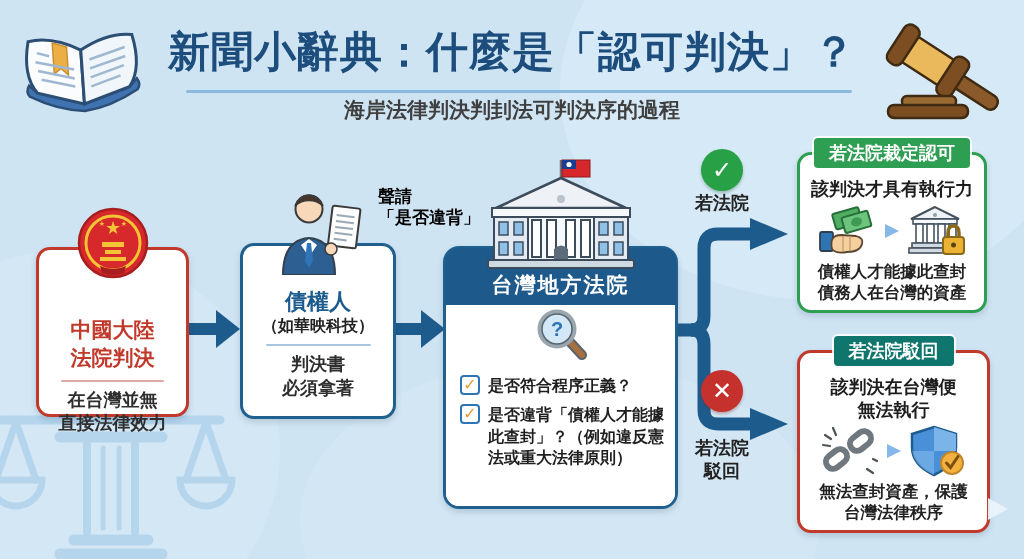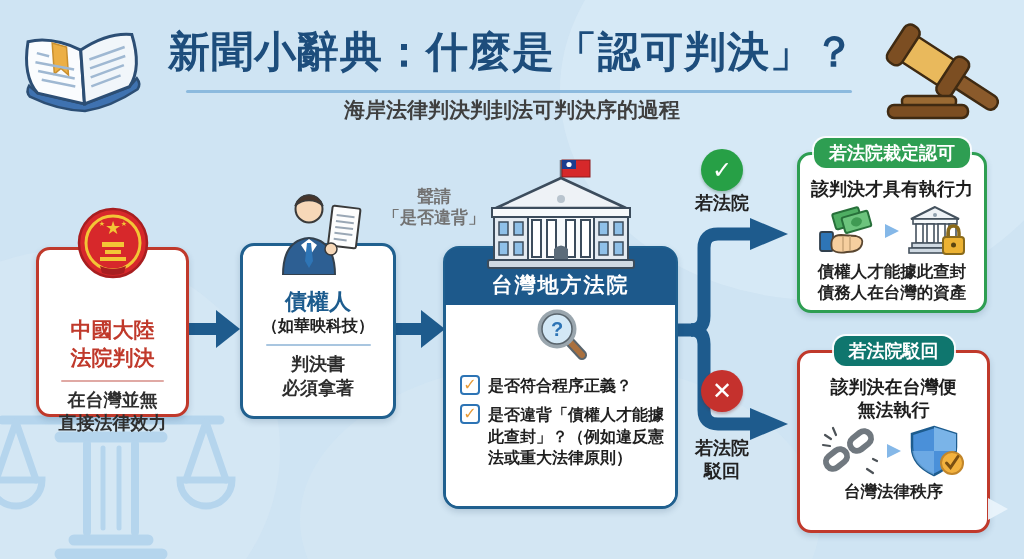--- a/index.html
+++ b/index.html
@@ -31,22 +31,22 @@
   .box-title-red { margin-top:66px; font-size:21px; font-weight:900; color:#c0392b; line-height:1.35; }
   .mini-divider-red { width:70%; height:2px; background:#e0a9a4; margin:7px auto; border-radius:1px; }
   .box-body { font-size:18px; font-weight:700; color:#2e2e2e; line-height:1.3; }
 
   #box-creditor { left:240px; top:243px; width:156px; height:176px; text-align:center; }
   #box-creditor .icon-top { position:absolute; left:50%; top:-55px; transform:translateX(-50%); z-index:3; }
   .box-title-blue { margin-top:44px; font-size:22px; font-weight:900; color:#1d5c8e; line-height:1.1; }
   .box-sub { font-size:16px; font-weight:700; color:#222; margin-top:2px; }
   .mini-divider-blue { width:70%; height:2px; background:#a9c6e0; margin:7px auto; border-radius:1px; }
 
-  #petition-label { left:378px; top:186px; width:112px; text-align:center; font-size:17px; font-weight:800;
-                    color:#737373; line-height:1.25; z-index:3; }
+  #petition-label { left:378px; top:186px; width:112px; font-size:17px; font-weight:800;
+                    color:#000000; line-height:1.25; z-index:3; }
 
   #box-court { left:443px; top:246px; width:235px; height:263px; border-radius:16px; }
   #court-header { position:absolute; left:-1px; top:-1px; width:231px; height:57px; background:#1d598b;
                   border-radius:13px 13px 0 0; text-align:center; }
   #court-header .label { position:absolute; left:0; right:0; bottom:6px; color:#ffffff; font-size:21px;
                          font-weight:900; letter-spacing:2px; }
   #courthouse-wrap { position:absolute; left:50%; top:-95px; transform:translateX(-50%); z-index:4; }
   #court-body { position:absolute; left:0; top:56px; width:229px; bottom:0; background:#fff;
                 border-radius:0 0 13px 13px; text-align:center; padding-top:2px; }
   #magnifier-wrap { margin:0 auto; width:56px; }
@@ -62,21 +62,21 @@
   #approve-circle { left:701px; top:149px; background:#27a046; box-shadow:0 2px 3px rgba(20,80,40,.3); }
   #reject-circle  { left:701px; top:370px; background:#c5312d; box-shadow:0 2px 3px rgba(110,25,25,.3); }
   .branch-label { position:absolute; width:76px; text-align:center; font-size:18px; font-weight:800;
                   color:#222; line-height:1.25; z-index:3; }
   #approve-label { left:684px; top:192px; }
   #reject-label  { left:684px; top:437px; }
 
   #box-approved { left:797px; top:152px; width:190px; height:161px; text-align:center; }
   #box-rejected { left:797px; top:350px; width:193px; height:183px; text-align:center; }
   .pill { position:absolute; left:50%; transform:translateX(-50%); top:-17px; padding:3px 15px;
-          border-radius:12px; color:#fff; font-size:18px; font-weight:800; white-space:nowrap;
+          border-radius:4px; color:#fff; font-size:18px; font-weight:800; white-space:nowrap;
           box-shadow:0 0 0 2px rgba(255,255,255,.85); }
   .pill-green { background:#2e9e52; }
   .pill-red { background:#0f766e; }
   .result-line1 { margin-top:23px; font-size:18px; font-weight:800; color:#1d1d1d; line-height:1.25; }
   .icon-row { display:flex; align-items:center; justify-content:center; gap:6px; margin-top:3px; height:54px; }
   .result-line2 { font-size:16.5px; font-weight:700; color:#222; line-height:1.3; margin-top:3px; }
 
   #deco-arrow { left:988px; top:498px; width:0; height:0; border-top:11px solid transparent;
                 border-bottom:11px solid transparent; border-left:20px solid #e9f3fb; opacity:.95; z-index:3; }
 
@@ -356,19 +356,20 @@
       </svg>
       <svg width="58" height="52" viewBox="0 0 58 52">
         <path d="M25 2 L47 9 V22 Q47 40 25 50 Q3 40 3 22 V9 Z" fill="#4a90d9" stroke="#1d5c8e" stroke-width="2.5"></path>
         <path d="M25 2 V26 H47 V9 Z" fill="#7ab4e8"></path>
         <path d="M3 22 Q3 40 25 50 V26 H3 Z" fill="#7ab4e8" opacity="0.7"></path>
         <circle cx="43" cy="38" r="11" fill="#f3b23e" stroke="#c2862a" stroke-width="2"></circle>
         <path d="M37.5 38 L41.5 42.5 L49 31.5" stroke="#7a4f12" stroke-width="3" fill="none" stroke-linecap="round"></path>
       </svg>
     </div>
     <div class="result-line2">
+      <span style="display:block">無法查封資產，保護</span>
       <span style="display:block">台灣法律秩序</span>
     </div>
   </div>
 
   <div class="abs" id="deco-arrow"></div>
 
 </div>
 
 </body></html>

